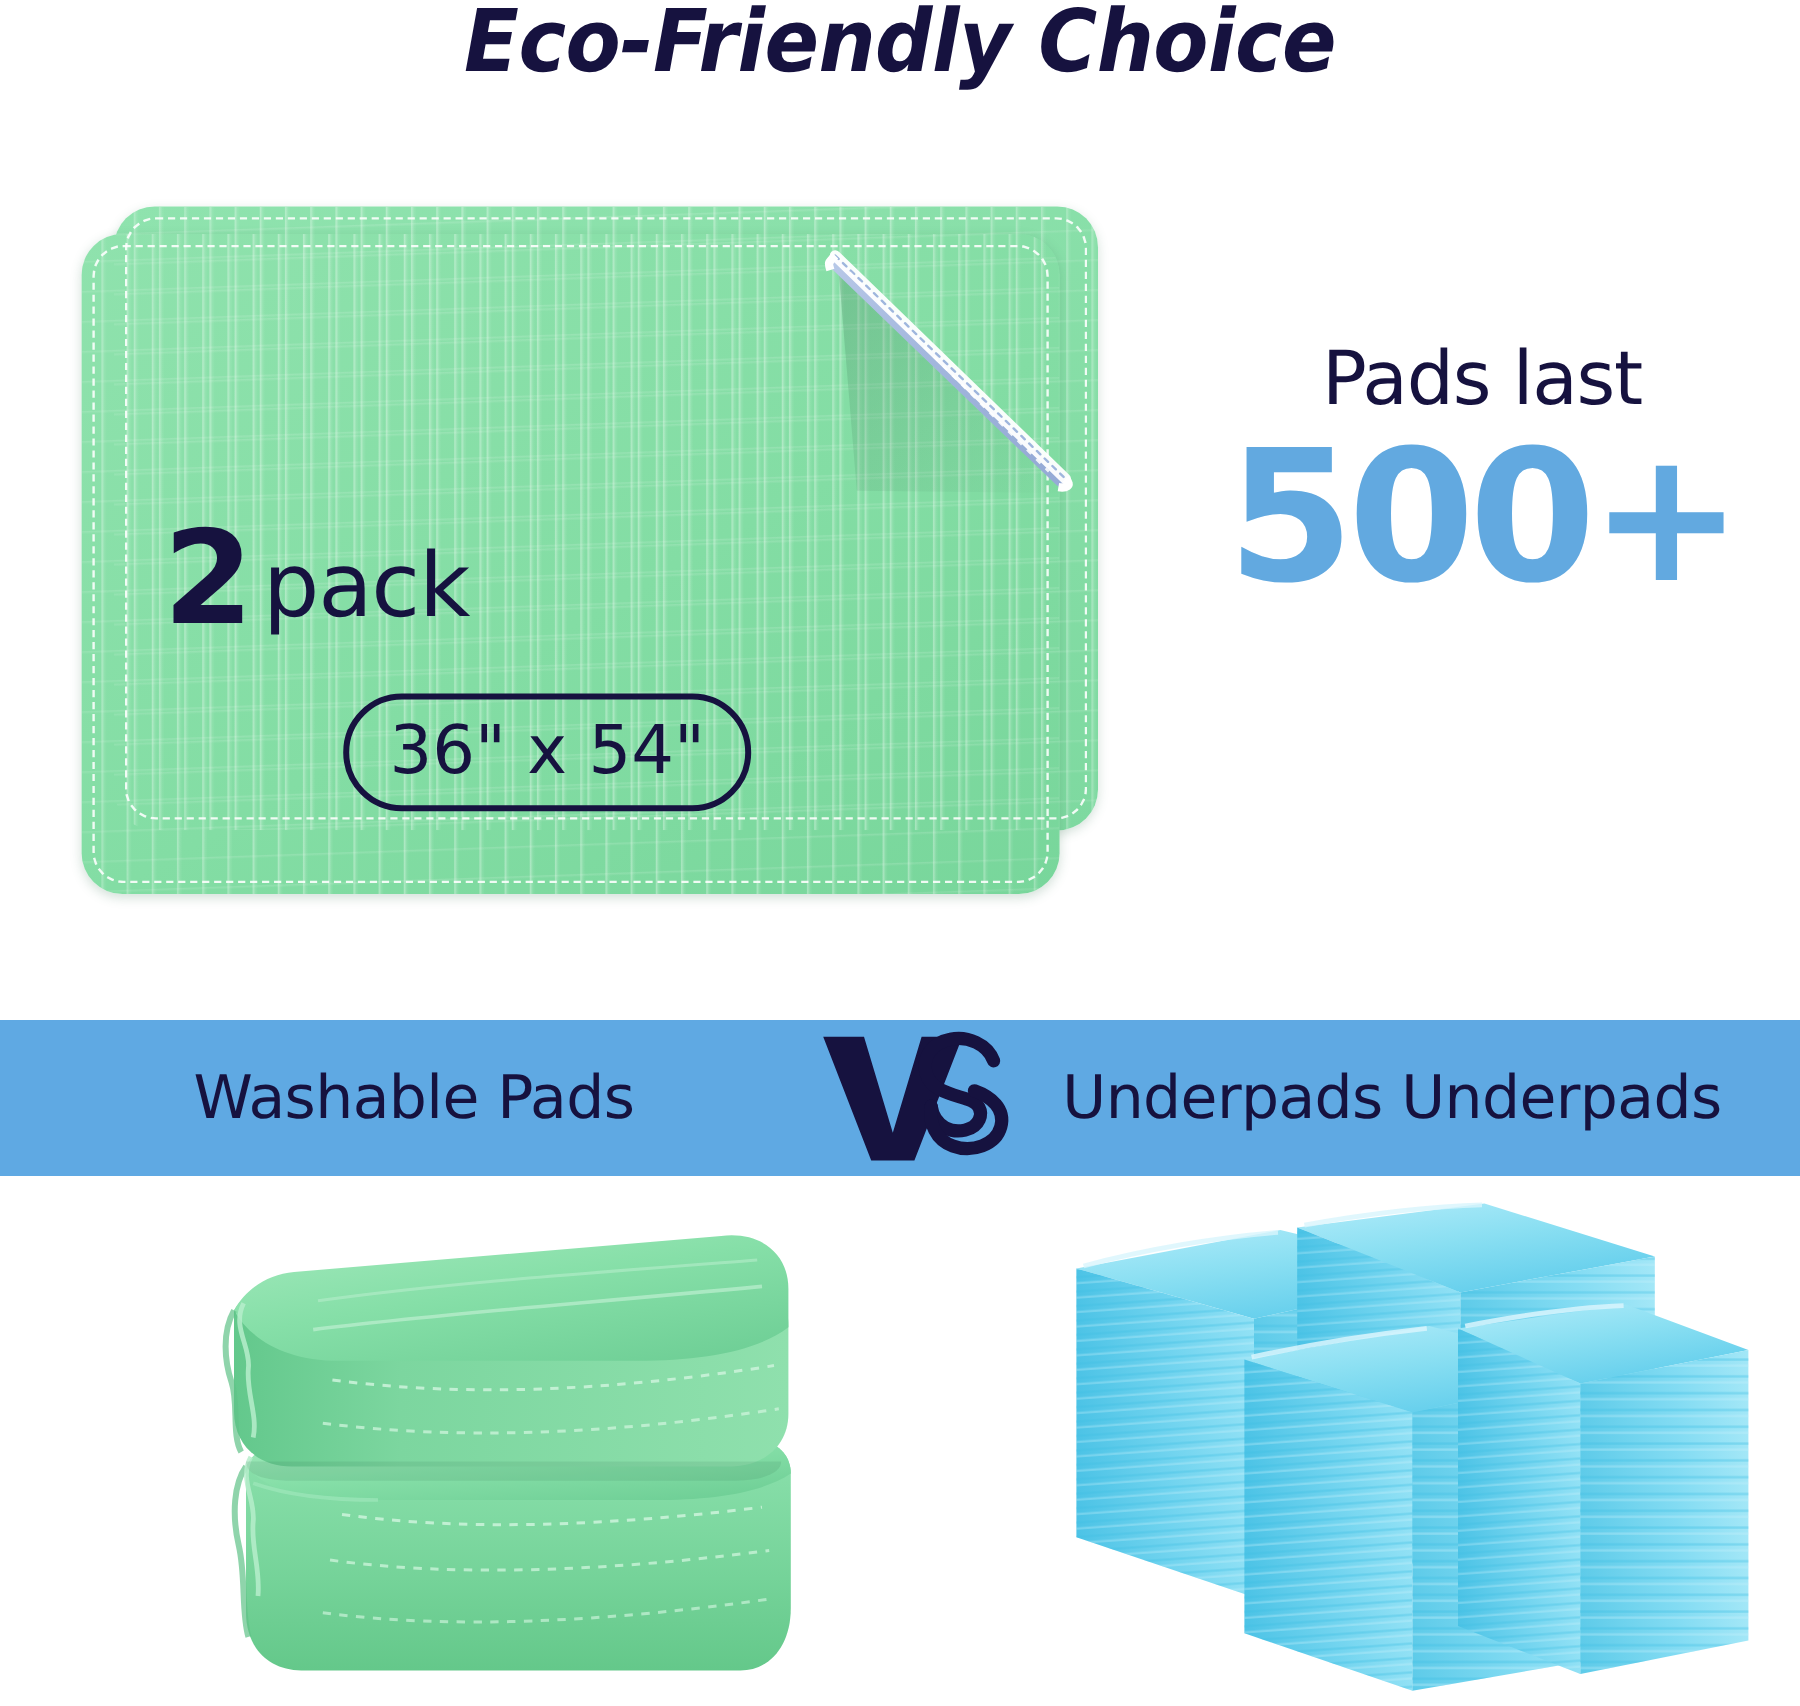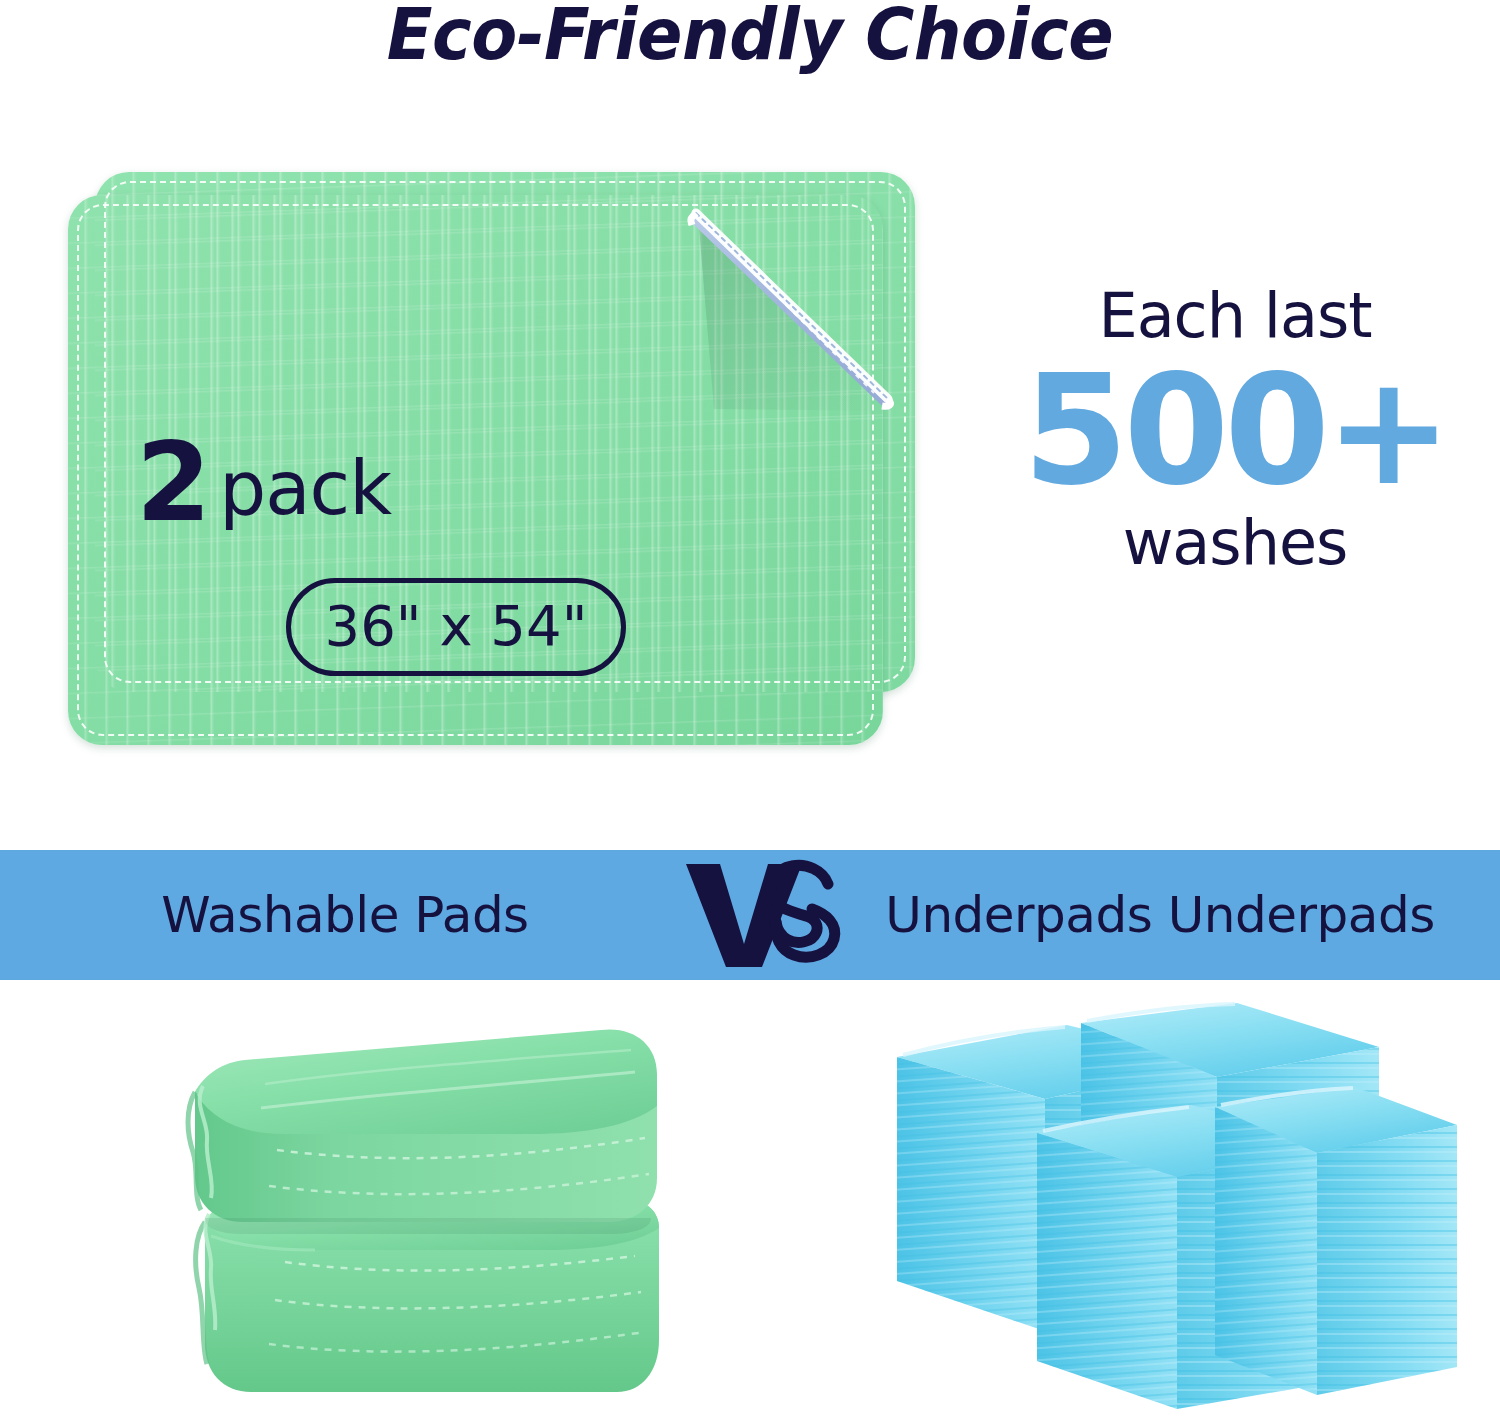--- a/index.html
+++ b/index.html
@@ -271,23 +271,22 @@
       <span id="pack-num">2</span><span id="pack-word">pack</span>
     </div>
 
     <div id="dims-pill">
       <span id="dims-text">36" x 54"</span>
     </div>
 
   </div>
 
   <div id="claim">
-    <div id="claim-top">Each last</div>
+    <div id="claim-top">Pads last</div>
     <div id="claim-big">500+</div>
-    <div id="claim-bottom">washes</div>
   </div>
 
 </div>
 
 <div id="vs-banner">
   <div id="vs-left" class="vs-side">Washable Pads</div>
 
   <svg id="vs-mark" viewBox="0 0 170 115">
 
     <path d="M6 6 L40 6 L64 86 L88 6 L122 6 L82 109 L46 109 Z" fill="#16123f"></path>

